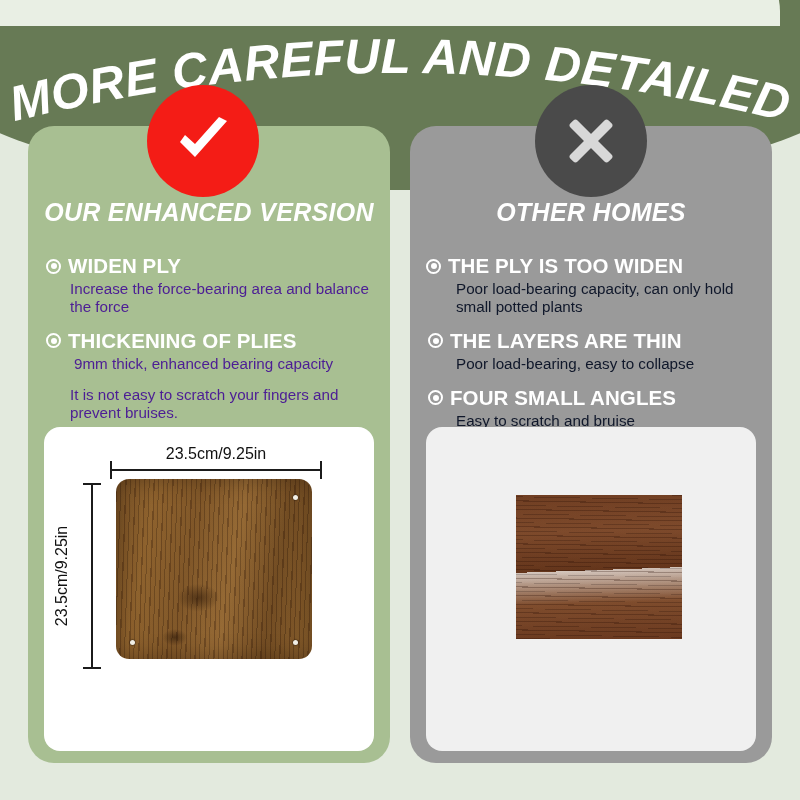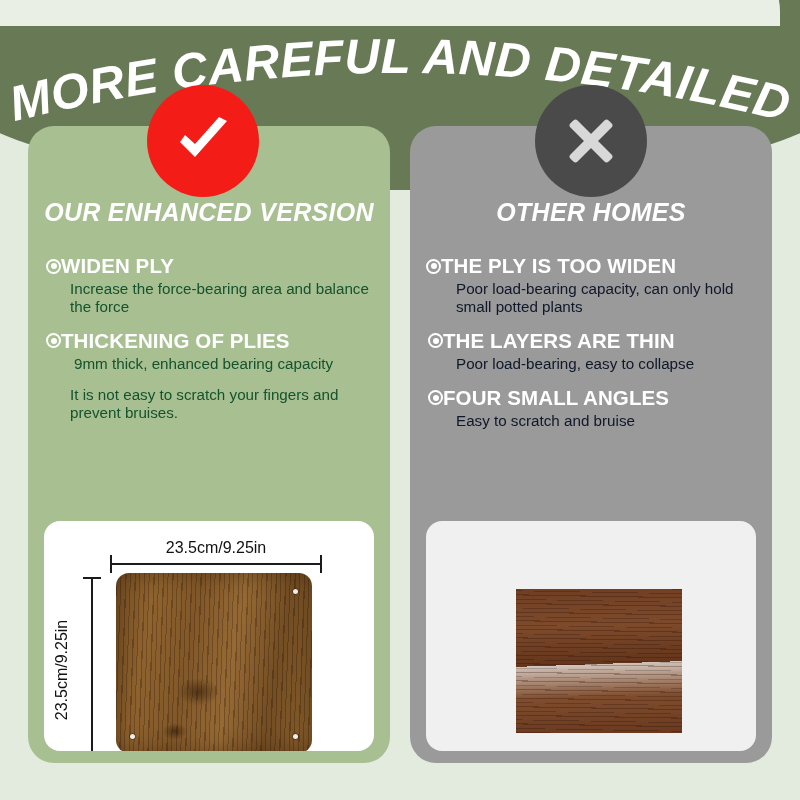--- a/index.html
+++ b/index.html
@@ -104,20 +104,21 @@
     top: 128px;
     left: 0;
     width: 100%;
     padding: 0 14px 0 16px;
   }
   .feature { margin-bottom: 13px; }
 
   .feature-head {
     display: flex;
     align-items: center;
+    gap: 7px;
     color: #ffffff;
     font-size: 20.5px;
     font-weight: bold;
     letter-spacing: 0.1px;
     white-space: nowrap;
   }
   .bullet {
     flex: 0 0 auto;
     width: 15px;
     height: 15px;
@@ -128,38 +129,38 @@
   .bullet::after {
     content: "";
     position: absolute;
     left: 50%; top: 50%;
     transform: translate(-50%, -50%);
     width: 6px; height: 6px;
     border-radius: 50%;
     background: #ffffff;
   }
   .feature-desc {
-    color: #14532d;
+    color: #4c1d95;
     font-size: 15.2px;
     line-height: 1.18;
     margin-top: 2px;
   }
   .panel-bad .feature-desc { color: #0f172a; }
 
   .indent-a  { padding-left: 26px; }
   .indent-b  { padding-left: 30px; }
   .head-pad-1 { padding-left: 2px; }
 
   
   .photo-card {
     position: absolute;
     left: 16px;
     bottom: 12px;
     width: 330px;
-    height: 230px;
+    height: 324px;
     border-radius: 16px;
     overflow: hidden;
   }
   .panel-good .photo-card { background: #ffffff; }
   .panel-bad  .photo-card { background: #f0f0f0; }
 
   
   .board-good {
     position: absolute;
     left: 72px;

